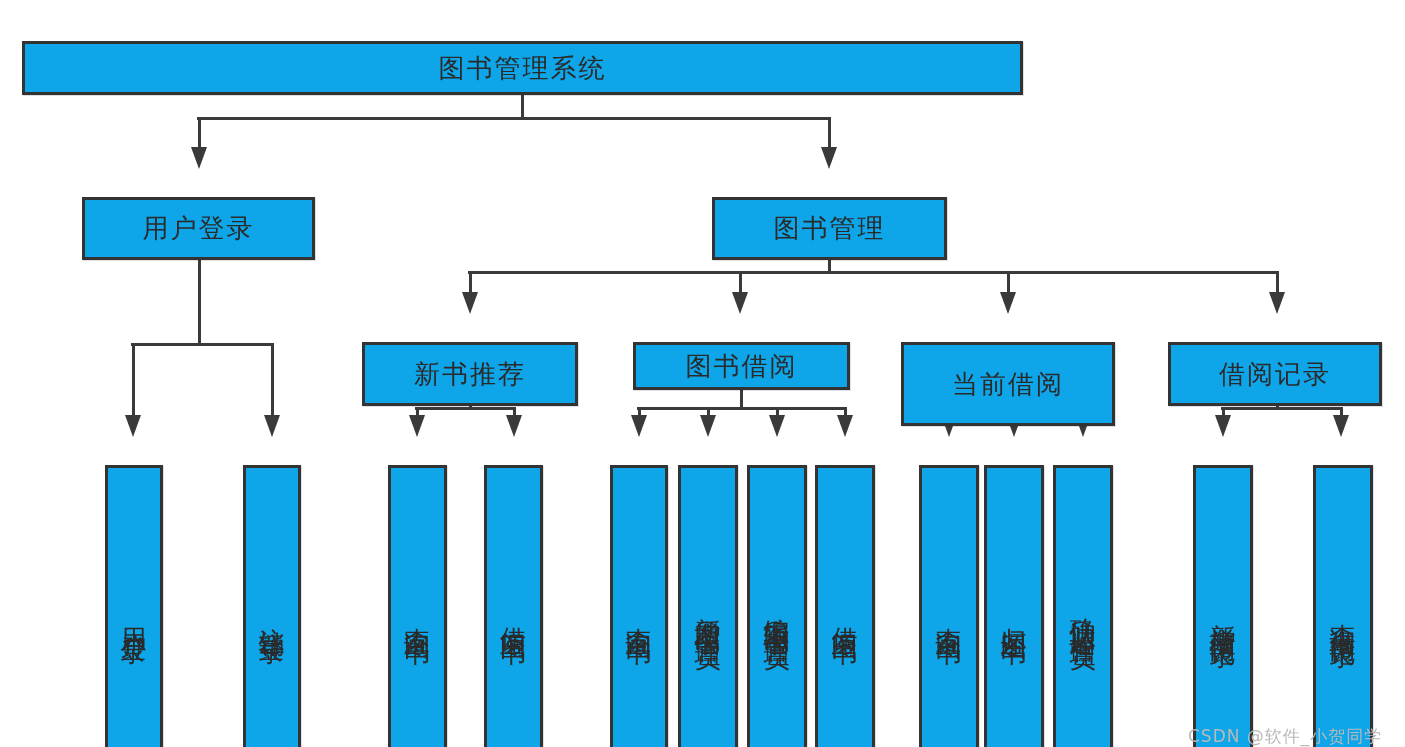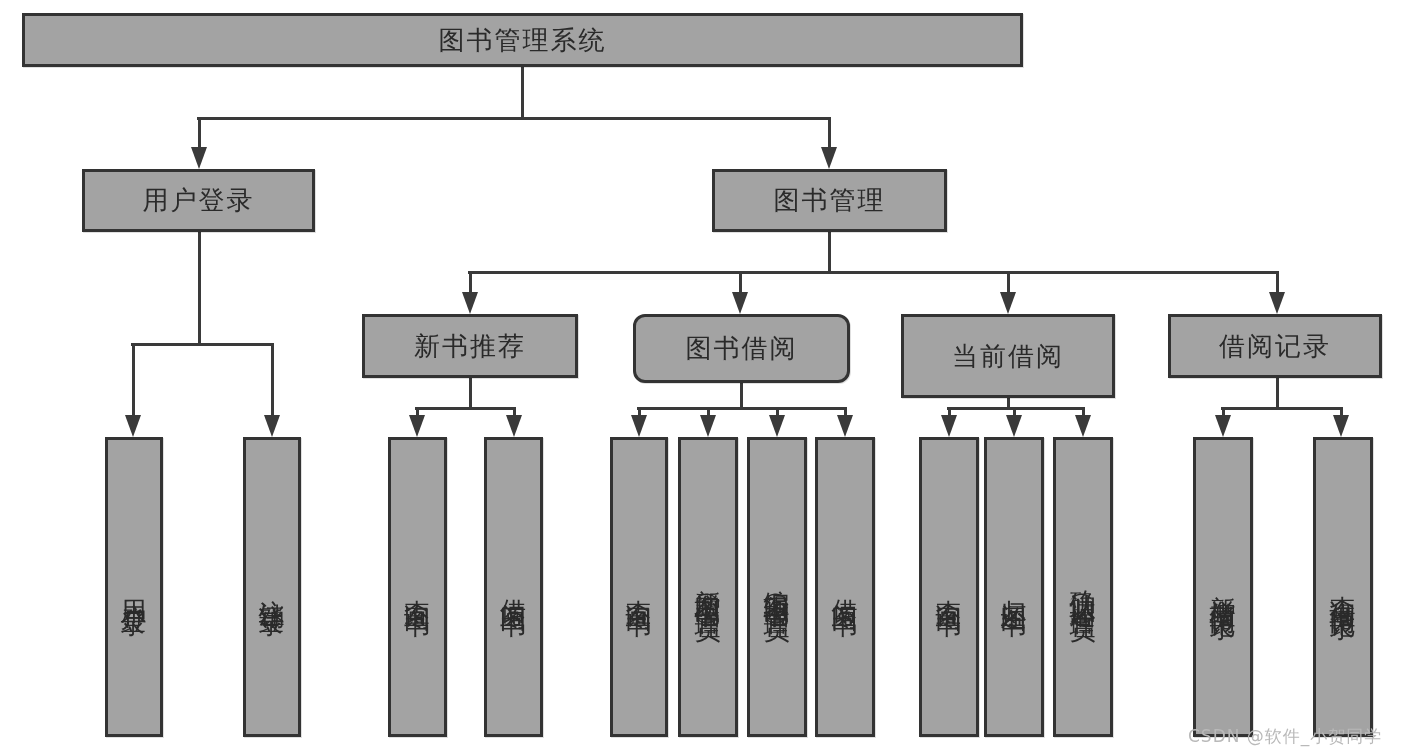--- a/index.html
+++ b/index.html
@@ -2,25 +2,26 @@
 <html><head>
 <meta charset="utf-8">
 <style>
   html,body{margin:0;padding:0;background:#ffffff;}
   #stage{
     position:relative;width:1405px;height:747px;overflow:hidden;
     background:var(--bg,#ffffff);
     font-family:"DejaVu Sans","Liberation Sans",sans-serif;
   }
   .node{
-    position:absolute;box-sizing:border-box;background:#a3a3a3;
+    position:absolute;box-sizing:border-box;background:#0ea5e9;
     border:3px solid var(--box-border,#333333);
     display:flex;align-items:center;justify-content:center;
     color:var(--text,#2a2a2a);font-size:26px;letter-spacing:2px;
     box-shadow:1px 1px 0 rgba(0,0,0,0.12);
+    margin-top:28px;
   }
   .node .lbl{white-space:nowrap;}
   .vnode .lbl{
     writing-mode:vertical-rl;text-orientation:mixed;
     letter-spacing:4px;line-height:1;
   }
   .line{position:absolute;background:var(--line,#3a3a3a);}
   .ahead{
     position:absolute;width:0;height:0;
     border-left:8px solid transparent;border-right:8px solid transparent;
@@ -92,21 +93,21 @@
     </div>
     <div class="node" style="left: 82px; top: 169px; width: 233px; height: 63px;">
       <span class="lbl">用户登录</span>
     </div>
     <div class="node" style="left: 712px; top: 169px; width: 235px; height: 63px;">
       <span class="lbl">图书管理</span>
     </div>
     <div class="node" style="left: 362px; top: 314px; width: 216px; height: 64px;">
       <span class="lbl">新书推荐</span>
     </div>
-    <div class="node" style="left: 633px; top: 314px; width: 217px; height: 69px; border-radius: 12px;">
+    <div class="node" style="left: 633px; top: 314px; width: 217px; height: 48px;">
       <span class="lbl">图书借阅</span>
     </div>
     <div class="node" style="left: 901px; top: 314px; width: 214px; height: 84px;">
       <span class="lbl">当前借阅</span>
     </div>
     <div class="node" style="left: 1168px; top: 314px; width: 214px; height: 64px; text-align: center;">
       <span class="lbl">借阅记录</span>
     </div>
     <div class="node vnode" style="left: 105px; top: 437px; width: 58px; height: 300px;">
       <span class="lbl">用户登录</span>

